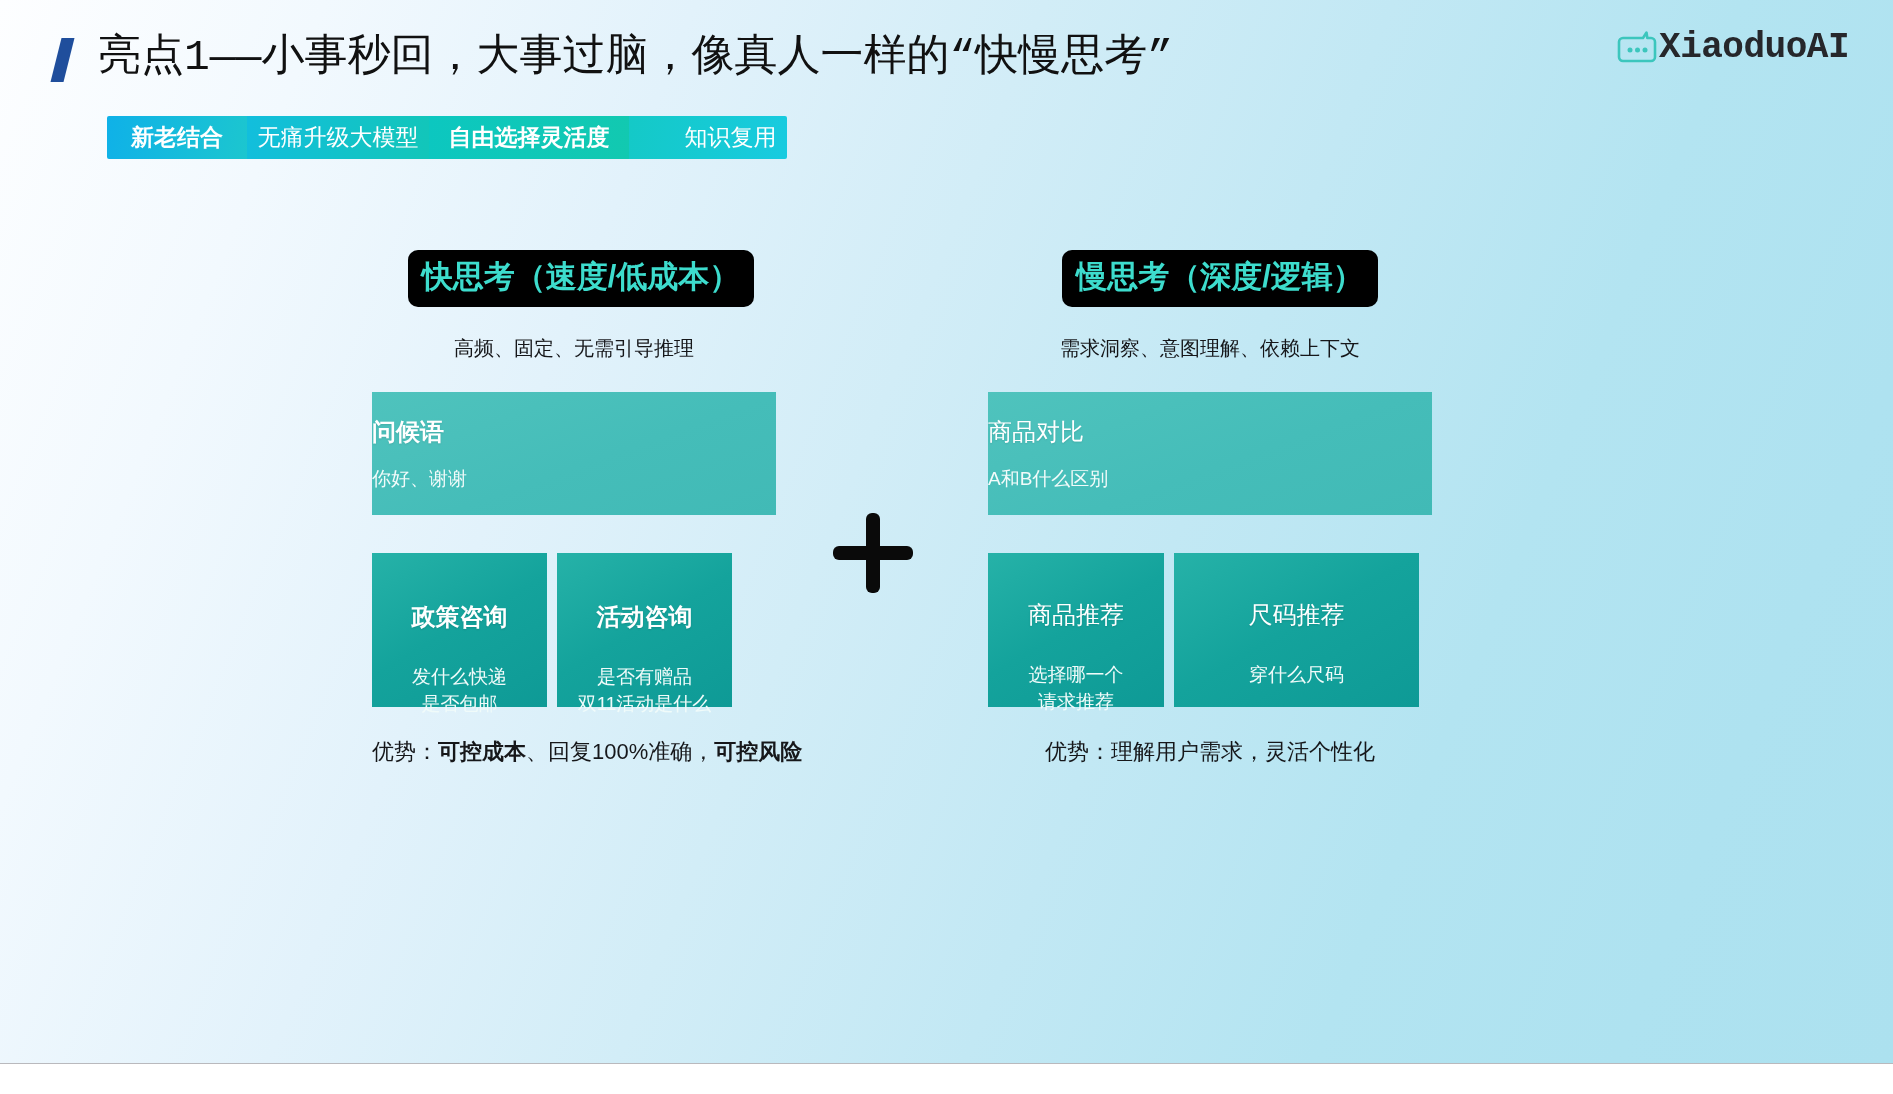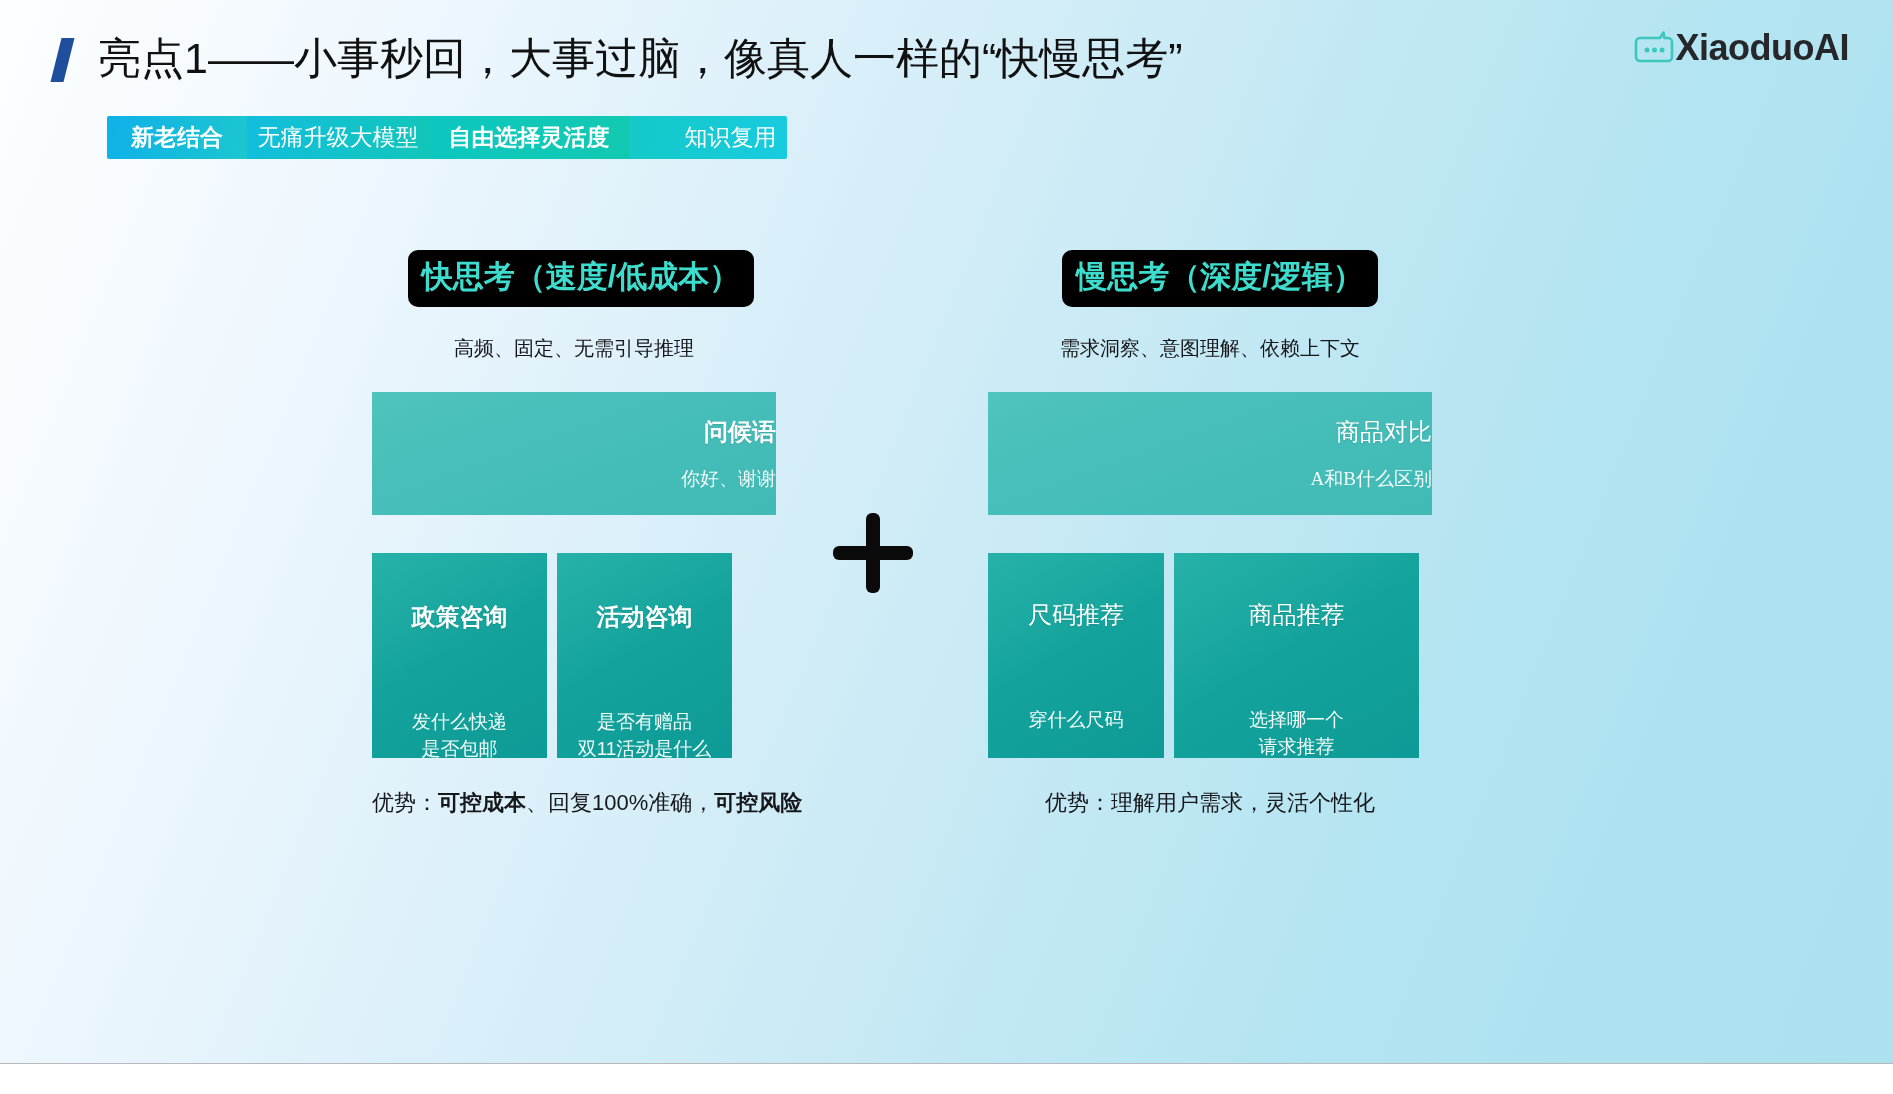--- a/index.html
+++ b/index.html
@@ -38,21 +38,21 @@
     width: 1893px; height: 31px;
     background: #ffffff;
     border-top: 1px solid #b9b9bd;
     box-sizing: border-box;
   }
 
   
   #header {
     position: absolute;
     left: 0; top: 0;
-    width: 1893px; height: 110px;
+    width: 1893px; height: 110px; font-family: Liberation Mono, monospace;
   }
   #title-accent {
     position: absolute;
     left: 56px; top: 38px;
     width: 13px; height: 44px;
     background: #1f4e9c;
     transform: skewX(-14deg);
   }
   #page-title {
     position: absolute;
@@ -134,24 +134,23 @@
     white-space: nowrap;
   }
 
   
   .card-big {
     margin-top: 30px;
     height: 123px;
     background: linear-gradient(160deg, #4fc3bd 0%, #45bdb9 55%, #41bab6 100%);
     display: flex;
     flex-direction: column;
-    align-items: flex-end;
+    align-items: flex-start;
     justify-content: center;
     box-sizing: border-box;
-    font-family: Liberation Serif, serif;
   }
   .card-big .c-title {
     color: #ffffff;
     font-size: 24px;
     margin-bottom: 18px;
     text-shadow: 0 1px 2px rgba(0,0,0,0.10);
   }
   .card-big .c-sub {
     color: #f2fbfa;
     font-size: 19px;
@@ -161,28 +160,27 @@
   }
   #col-left .card-big .c-title { font-weight: 700; }
   #col-right .card-big .c-title { font-weight: 400; }
 
   .card-row {
     margin-top: 38px;
     display: flex;
     gap: 10px;
   }
   .card-sm {
-    height: 205px;
+    height: 154px;
     background: linear-gradient(150deg, #26b2a8 0%, #14a39c 48%, #0e9a96 100%);
     display: flex;
     flex-direction: column;
     align-items: center;
     box-sizing: border-box;
     padding-top: 48px;
-    gap: 45px;
   }
   .card-sm .c-title {
     color: #ffffff;
     font-size: 24px;
     margin-bottom: 30px;
     text-shadow: 0 1px 2px rgba(0,0,0,0.12);
     white-space: nowrap;
   }
   .card-sm .c-sub {
     color: #f0fbfa;
@@ -289,28 +287,28 @@
     </div>
     <div class="col-sub">需求洞察、意图理解、依赖上下文</div>
 
     <div class="card-big">
       <div class="c-title">商品对比</div>
       <div class="c-sub">A和B什么区别</div>
     </div>
 
     <div class="card-row">
       <div class="card-sm">
-        <div class="c-title">尺码推荐</div>
-        <div class="c-sub">穿什么尺码</div>
-      </div>
-      <div class="card-sm">
         <div class="c-title">商品推荐</div>
         <div class="c-sub">选择哪一个
 请求推荐</div>
       </div>
+      <div class="card-sm">
+        <div class="c-title">尺码推荐</div>
+        <div class="c-sub">穿什么尺码</div>
+      </div>
     </div>
 
     <div class="adv">
       <span>优势：</span><span><span>理解用户需求，灵活个性化</span></span>
     </div>
   </div>
 
 </div>
 
 <div id="footer-strip"></div>

